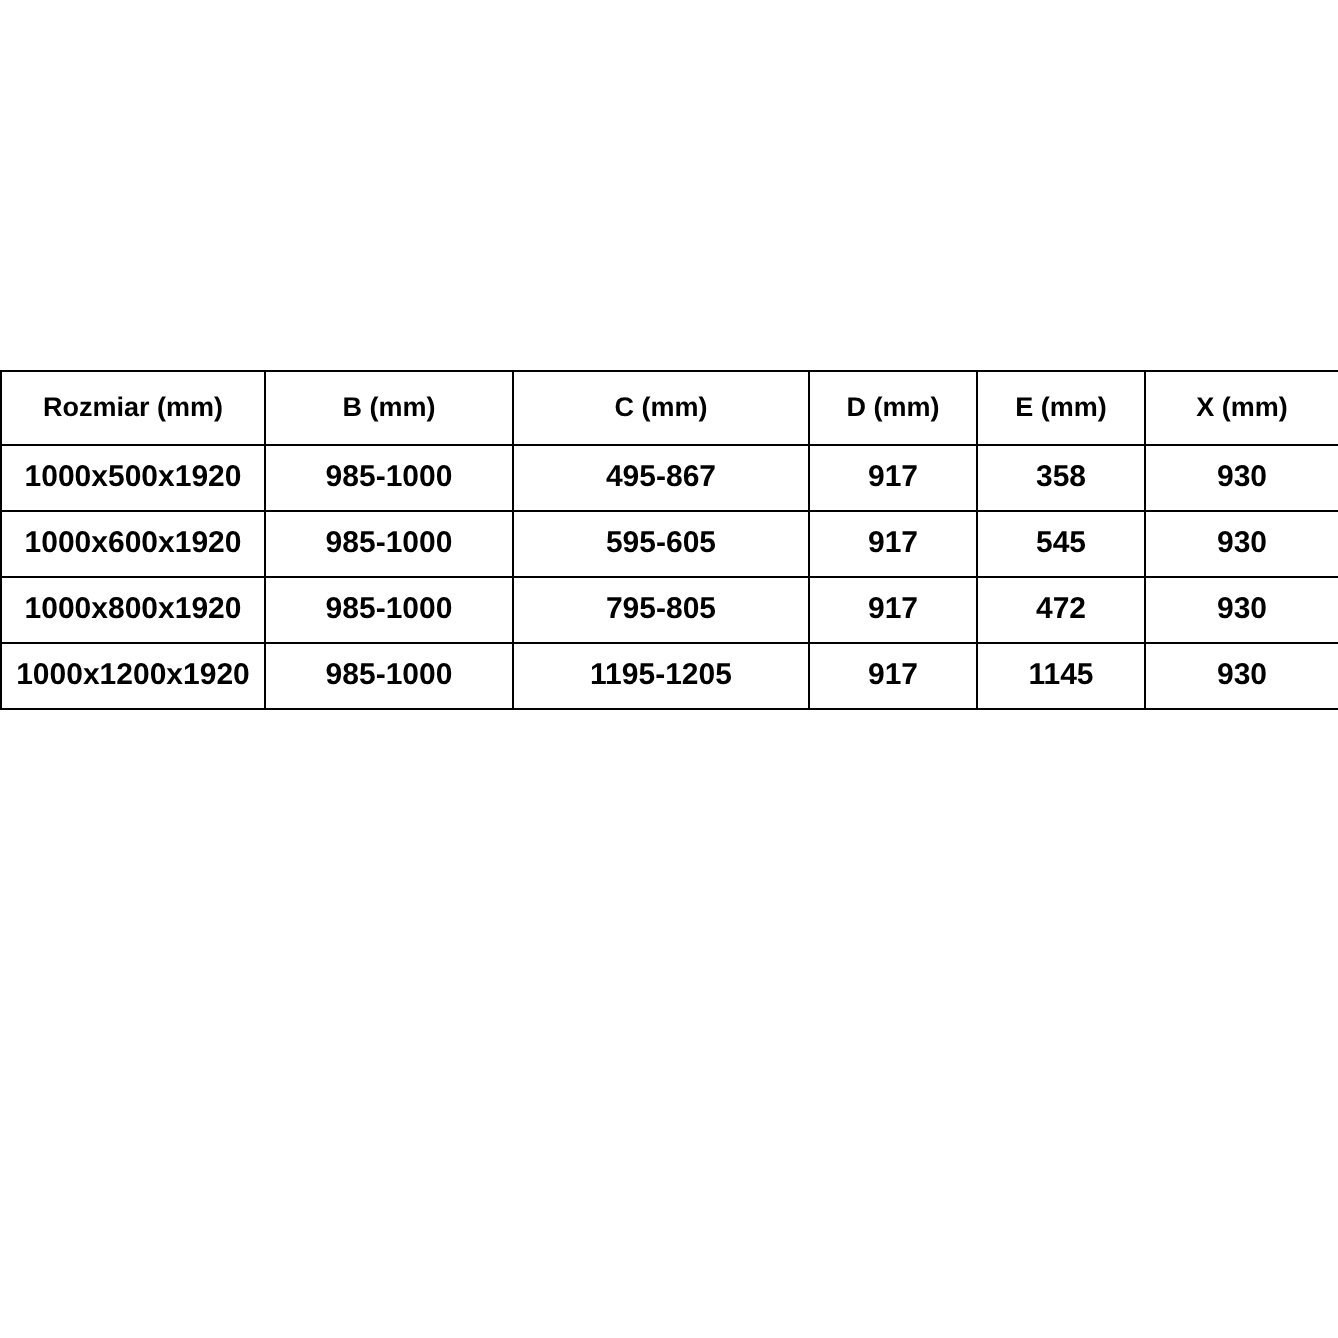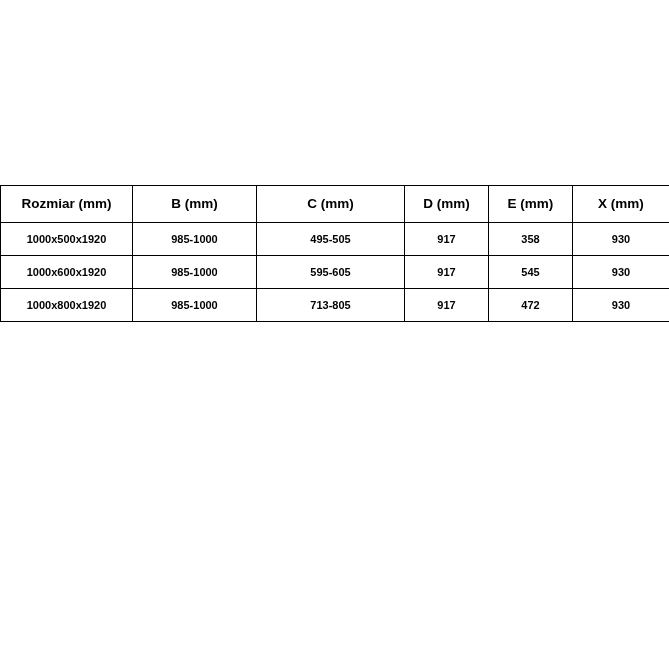--- a/index.html
+++ b/index.html
@@ -52,21 +52,21 @@
   
   col.c0 { width: 132px; }
   col.c1 { width: 124px; }
   col.c2 { width: 148px; }
   col.c3 { width: 84px; }
   col.c4 { width: 84px; }
   col.c5 { width: 97px; }
 
   
   table.spec-table tbody td {
-    font-size: 11px;
+    font-size: 15px;
   }
 </style>
 </head>
 <body>
 
 <div id="page">
   <div id="table-wrap">
     <table class="spec-table">
       <colgroup>
         <col class="c0">
@@ -83,37 +83,45 @@
           <th>C (mm)</th>
           <th>D (mm)</th>
           <th>E (mm)</th>
           <th>X (mm)</th>
         </tr>
       </thead>
       <tbody>
         <tr>
           <td>1000x500x1920</td>
           <td>985-1000</td>
-          <td>495-505</td>
+          <td>495-867</td>
           <td>917</td>
           <td>358</td>
           <td>930</td>
         </tr>
         <tr>
           <td>1000x600x1920</td>
           <td>985-1000</td>
           <td>595-605</td>
           <td>917</td>
           <td>545</td>
           <td>930</td>
         </tr>
         <tr>
           <td>1000x800x1920</td>
           <td>985-1000</td>
-          <td>713-805</td>
+          <td>795-805</td>
           <td>917</td>
           <td>472</td>
+          <td>930</td>
+        </tr>
+        <tr>
+          <td>1000x1200x1920</td>
+          <td>985-1000</td>
+          <td>1195-1205</td>
+          <td>917</td>
+          <td>1145</td>
           <td>930</td>
         </tr>
       </tbody>
     </table>
   </div>
 </div>
 
 </body></html>

